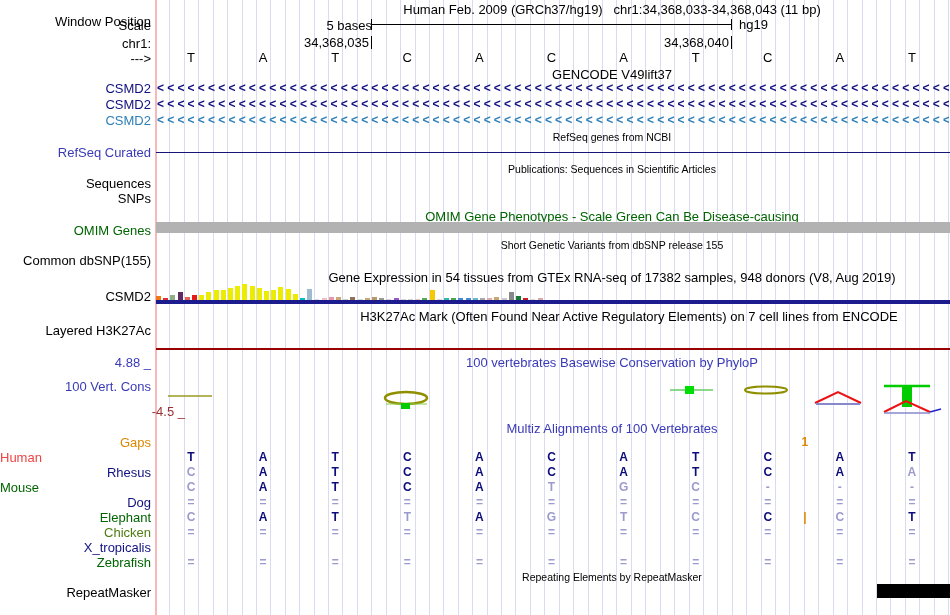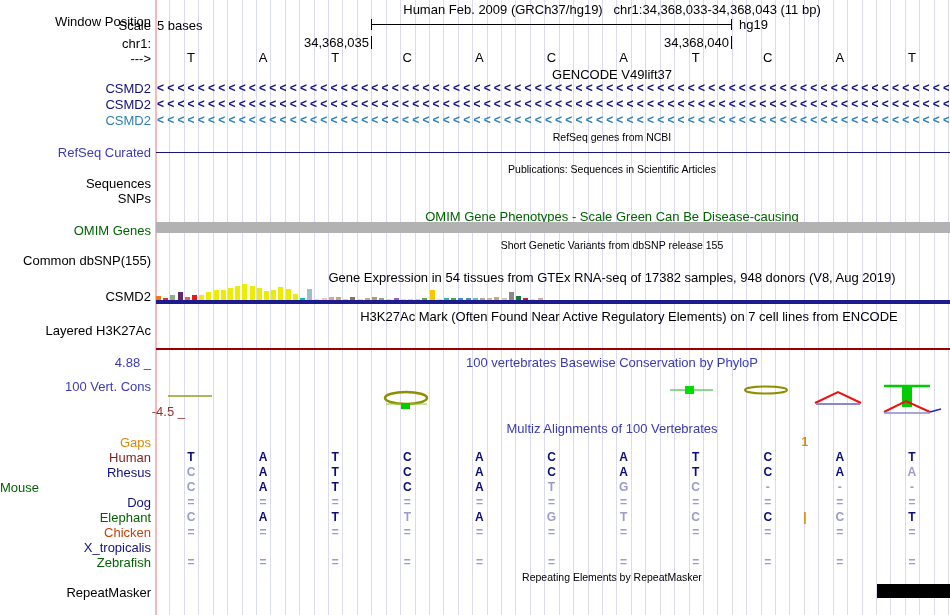--- a/index.html
+++ b/index.html
@@ -30,21 +30,21 @@
   <div class="abs grid"></div>
   <div class="abs pinkline"></div>
 
   <div class="abs lab f13" style="top:14px;">Window Position</div>
   <div class="abs hdr f13" style="top:2px;">
     <span>Human Feb. 2009 (GRCh37/hg19)</span>&nbsp;&nbsp;
     <span>chr1:34,368,033-34,368,043 (11 bp)</span>
   </div>
 
   <div class="abs lab f13" style="top:18px;">Scale</div>
-  <div class="abs f13" style="top:18px;left:157px;width:209px;text-align:left;">5 bases</div>
+  <div class="abs f13" style="top:18px;left:163px;width:209px;text-align:right;">5 bases</div>
   <div class="abs" style="top:24px;left:371px;width:360px;height:1px;background:#000;"></div>
   <div class="abs tick" style="top:19px;left:371px;height:11px;"></div>
   <div class="abs tick" style="top:19px;left:731px;height:11px;"></div>
   <div class="abs f13" style="top:17px;left:739px;">hg19</div>
 
   <div class="abs lab f13" style="top:36px;">chr1:</div>
   <div class="abs f13" style="top:35px;left:157px;width:212px;text-align:right;">34,368,035</div>
   <div class="abs tick" style="top:36px;left:371px;height:13px;"></div>
   <div class="abs f13" style="top:35px;left:517px;width:212px;text-align:right;">34,368,040</div>
   <div class="abs tick" style="top:36px;left:731px;height:13px;"></div>
@@ -156,21 +156,21 @@
       <line x1="884" y1="386" x2="930" y2="386" stroke="#00cc00" stroke-width="2.5"></line>
       <rect x="902" y="386" width="10" height="21" fill="#00cc00"></rect>
       <polyline points="884,412 906,401 930,412" fill="none" stroke="#ee1111" stroke-width="2"></polyline>
       <line x1="884" y1="413" x2="930" y2="413" stroke="#8888cc" stroke-width="1.5"></line>
       <line x1="930" y1="412" x2="941" y2="409" stroke="#2222cc" stroke-width="1.5"></line>
     </svg>
 
   <div class="abs hdr f13 blue" style="top:421px;">Multiz Alignments of 100 Vertebrates</div>
   <div id="multiz">
       <div class="abs" style="left: 0px; top: 435px; width: 151px; text-align: right; font-size: 13px; color: rgb(221, 136, 0); white-space: nowrap;">Gaps</div>
-      <div class="abs" style="left: 0px; top: 450px; width: 151px; text-align: right; font-size: 13px; color: #7f1d1d; white-space: nowrap;">Human</div>
+      <div class="abs" style="left: 0px; top: 450px; width: 151px; text-align: left; font-size: 13px; color: #ef4444; white-space: nowrap;">Human</div>
       <div class="abs mz mz-match" style="left: 155px; top: 450px; width: 72.0909px;">T</div>
       <div class="abs mz mz-match" style="left: 227.091px; top: 450px; width: 72.0909px;">A</div>
       <div class="abs mz mz-match" style="left: 299.182px; top: 450px; width: 72.0909px;">T</div>
       <div class="abs mz mz-match" style="left: 371.273px; top: 450px; width: 72.0909px;">C</div>
       <div class="abs mz mz-match" style="left: 443.364px; top: 450px; width: 72.0909px;">A</div>
       <div class="abs mz mz-match" style="left: 515.455px; top: 450px; width: 72.0909px;">C</div>
       <div class="abs mz mz-match" style="left: 587.545px; top: 450px; width: 72.0909px;">A</div>
       <div class="abs mz mz-match" style="left: 659.636px; top: 450px; width: 72.0909px;">T</div>
       <div class="abs mz mz-match" style="left: 731.727px; top: 450px; width: 72.0909px;">C</div>
       <div class="abs mz mz-match" style="left: 803.818px; top: 450px; width: 72.0909px;">A</div>
@@ -216,21 +216,21 @@
       <div class="abs mz mz-match" style="left: 227.091px; top: 510px; width: 72.0909px;">A</div>
       <div class="abs mz mz-match" style="left: 299.182px; top: 510px; width: 72.0909px;">T</div>
       <div class="abs mz mz-pale" style="left: 371.273px; top: 510px; width: 72.0909px;">T</div>
       <div class="abs mz mz-match" style="left: 443.364px; top: 510px; width: 72.0909px;">A</div>
       <div class="abs mz mz-pale" style="left: 515.455px; top: 510px; width: 72.0909px;">G</div>
       <div class="abs mz mz-pale" style="left: 587.545px; top: 510px; width: 72.0909px;">T</div>
       <div class="abs mz mz-pale" style="left: 659.636px; top: 510px; width: 72.0909px;">C</div>
       <div class="abs mz mz-match" style="left: 731.727px; top: 510px; width: 72.0909px;">C</div>
       <div class="abs mz mz-pale" style="left: 803.818px; top: 510px; width: 72.0909px;">C</div>
       <div class="abs mz mz-match" style="left: 875.909px; top: 510px; width: 72.0909px;">T</div>
-      <div class="abs" style="left: 0px; top: 525px; width: 151px; text-align: right; font-size: 13px; color: #c2410c; white-space: nowrap;">Chicken</div>
+      <div class="abs" style="left: 0px; top: 525px; width: 151px; text-align: right; font-size: 13px; color: #4d7c0f; white-space: nowrap;">Chicken</div>
       <div class="abs mz mz-pale" style="left: 155px; top: 525px; width: 72.0909px;">=</div>
       <div class="abs mz mz-pale" style="left: 227.091px; top: 525px; width: 72.0909px;">=</div>
       <div class="abs mz mz-pale" style="left: 299.182px; top: 525px; width: 72.0909px;">=</div>
       <div class="abs mz mz-pale" style="left: 371.273px; top: 525px; width: 72.0909px;">=</div>
       <div class="abs mz mz-pale" style="left: 443.364px; top: 525px; width: 72.0909px;">=</div>
       <div class="abs mz mz-pale" style="left: 515.455px; top: 525px; width: 72.0909px;">=</div>
       <div class="abs mz mz-pale" style="left: 587.545px; top: 525px; width: 72.0909px;">=</div>
       <div class="abs mz mz-pale" style="left: 659.636px; top: 525px; width: 72.0909px;">=</div>
       <div class="abs mz mz-pale" style="left: 731.727px; top: 525px; width: 72.0909px;">=</div>
       <div class="abs mz mz-pale" style="left: 803.818px; top: 525px; width: 72.0909px;">=</div>

